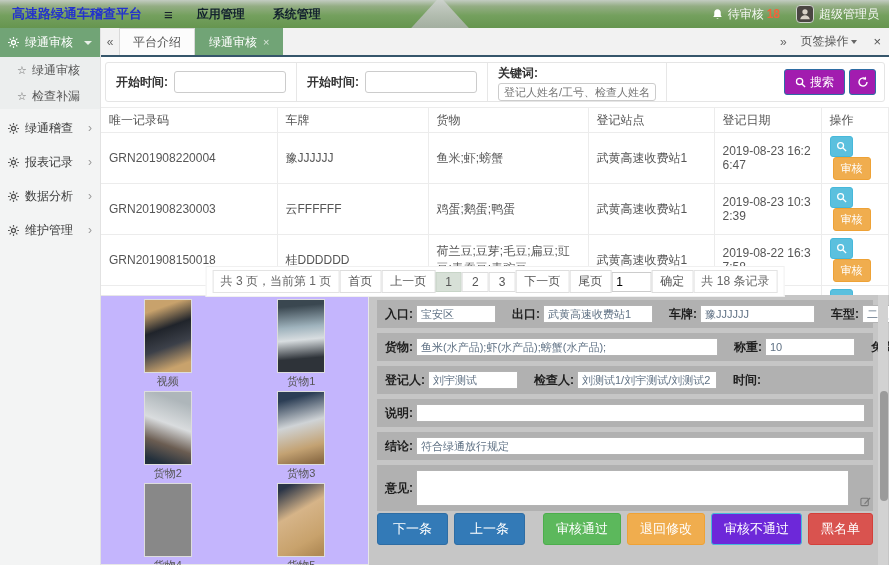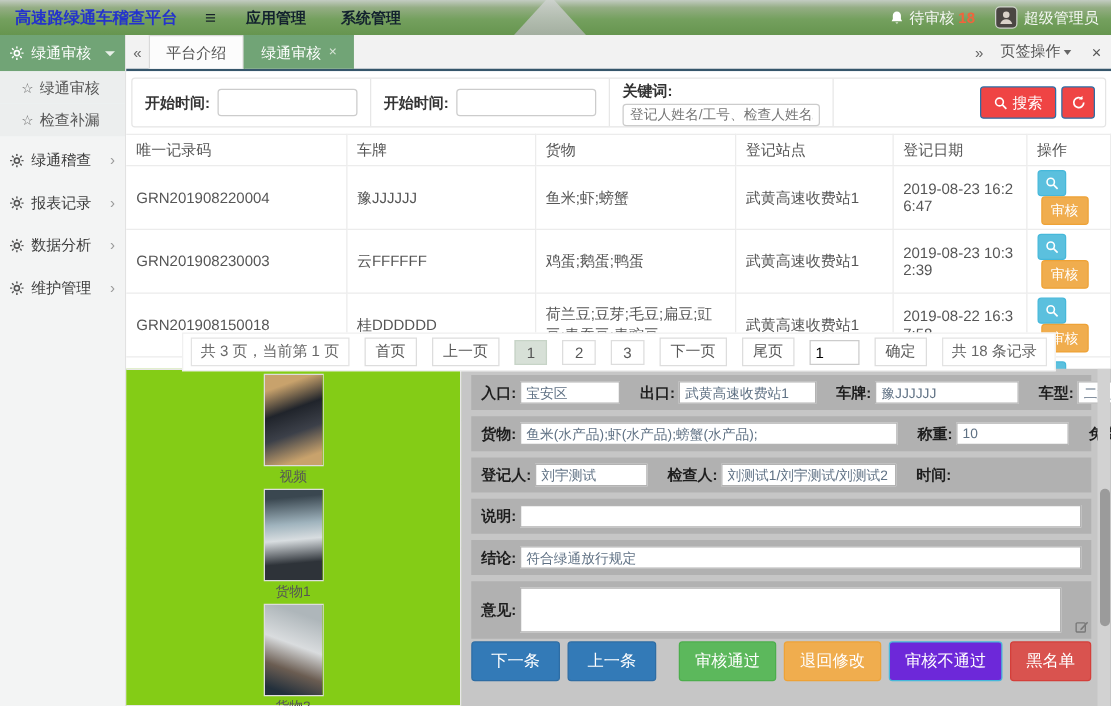--- a/index.html
+++ b/index.html
@@ -54,48 +54,48 @@
   .content{ position:absolute; left:101px; top:57px; right:0; bottom:0; background:#fff;}
 
   .searchbar{ margin:5px 4px; height:40px; border:1px solid #e5e5e5; border-radius:3px; display:flex; align-items:stretch;}
   .s-cell{ display:flex; align-items:center; padding:0 10px; border-right:1px solid #e7e7e7;}
   .s-cell label{ font-weight:bold; color:#333; margin-right:6px; white-space:nowrap;}
   .s-cell input{ width:112px; height:22px; border:1px solid #ccc; border-radius:3px; padding:0 5px; font-size:11px; color:#555;}
   .s-cell.kw{ flex-direction:column; align-items:flex-start; justify-content:center; padding-top:2px;}
   .s-cell.kw label{ margin:0 0 1px 0;}
   .s-cell.kw input{ width:158px; height:19px;}
   .s-actions{ margin-left:auto; display:flex; align-items:center; gap:4px; padding:0 8px; border-right:none;}
-  .btn-blue{ background:#ef4444; color:#fff; border:1px solid #2e6da4; border-radius:3px; height:26px;
+  .btn-blue{ background:#a21caf; color:#fff; border:1px solid #2e6da4; border-radius:3px; height:26px;
     display:inline-flex; align-items:center; gap:4px; padding:0 10px; font-size:12px; cursor:pointer;}
   .btn-blue.icon-only{ width:27px; justify-content:center; padding:0;}
 
   
   table.grid{ width:100%; border-collapse:collapse; table-layout:fixed;}
   table.grid th{ font-weight:normal; color:#555; text-align:left; background:#fff;}
   table.grid th, table.grid td{ border:1px solid #ececec; border-left:none; padding:3px 8px; font-size:12px; color:#555; overflow:hidden;}
   table.grid th{ height:25px;}
   table.grid td{ height:25px; word-break:break-all;}
   .op-view{ background:#5bc0de; border:1px solid #46b8da; border-radius:3px; width:23px; height:21px;
     display:inline-flex; align-items:center; justify-content:center; cursor:pointer; vertical-align:middle;}
   .op-audit{ background:#f0ad4e; border:1px solid #eea236; border-radius:3px; color:#fff; font-size:11px;
     padding:3px 7px; cursor:pointer; vertical-align:middle; margin-left:3px; display:inline-block;}
 
   
   .pagination{ position:absolute; top:209px; left:50%; transform:translateX(-50%); z-index:6;
-    background:#fff; border:1px solid #f0f0f0; padding:3px 6px; display:flex; align-items:center; gap:12px; white-space:nowrap;}
+    background:#fff; border:1px solid #f0f0f0; padding:3px 6px; display:flex; align-items:center; gap:0; white-space:nowrap;}
   .pg-info{ color:#666; border:1px solid #e3e3e3; padding:2px 7px; background:#fff;}
   .pg-btn{ color:#555; border:1px solid #ddd; padding:2px 8px; background:#fff; cursor:pointer;}
   .pg-page{ color:#555; border:1px solid #ddd; padding:2px 9px; background:#fff; cursor:pointer;}
   .pg-page.current{ background:#d7e0d7; border-color:#c7d4c7;}
   .pg-input{ width:40px; height:20px; border:1px solid #ccc; text-align:left; padding:0 4px; font-size:12px;}
 
   
   .detail{ position:absolute; left:0; top:238px; right:0; bottom:0; display:flex;}
-  .gallery{ width:268px; flex:none; background:#84cc16; border:1px solid #e7e7e7; border-left:none;
-    display:grid; grid-template-columns:repeat(1,1fr); align-content:start; padding-top:4px;text-align:center;}
+  .gallery{ width:268px; flex:none; background:#c4b5fd; border:1px solid #e7e7e7; border-left:none;
+    display:grid; grid-template-columns:repeat(2,1fr); align-content:start; padding-top:4px;text-align:center;}
   .g-item{ display:flex; flex-direction:column; align-items:center; margin-bottom:3px; cursor:pointer;}
   .g-thumb{ width:46px; height:72px; background:#888; box-shadow:0 0 0 1px #ddd;}
   .g-ph{ width:56px; height:56px; margin:8px 0;}
   .g-cap{ color:#555; font-size:11px; margin-top:2px;}
   .g-item:nth-of-type(1) .g-thumb{ background:linear-gradient(160deg,#c8a26c 15%,#20242b 40%,#3c4049 62%,#c8a26c 88%);}
   .g-item:nth-of-type(2) .g-thumb{ background:linear-gradient(175deg,#3a4750 10%,#9fb3bd 38%,#d8dde0 55%,#2e3339 80%);}
   .g-item:nth-of-type(3) .g-thumb{ background:linear-gradient(200deg,#aeb6ba 15%,#d9dcde 45%,#6b5d52 70%,#23303c 92%);}
   .g-item:nth-of-type(4) .g-thumb{ background:linear-gradient(165deg,#2c3e55 12%,#cfd3d6 45%,#c3a273 75%,#8d6d46 95%);}
   .g-item:nth-of-type(5) .g-thumb{ background:linear-gradient(170deg,#b9c2c8 20%,#23262b 55%,#caa briefly 0) ,linear-gradient(170deg,#b9c2c8 20%,#23262b 58%,#c8a26c 90%);}
   .g-item:nth-of-type(6) .g-thumb{ background:linear-gradient(150deg,#2b3547 8%,#d6b488 40%,#c8a26c 75%,#b08a55 95%);}

